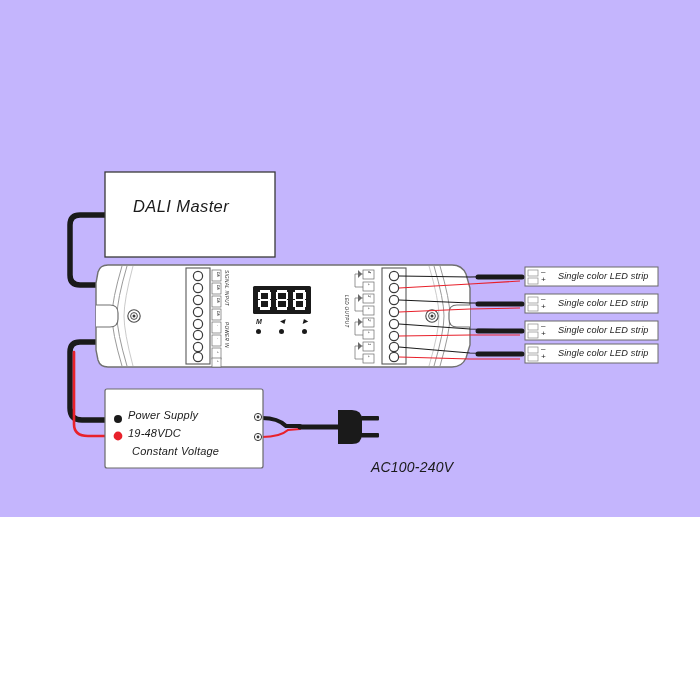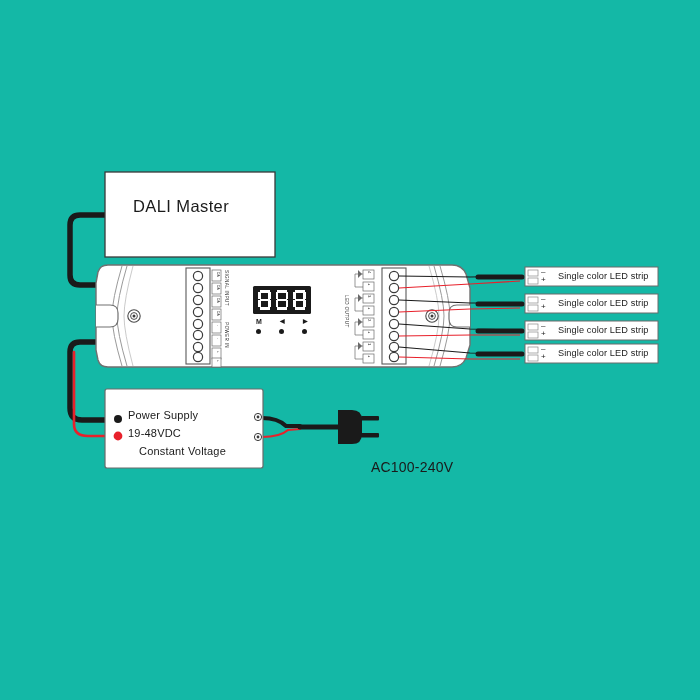--- a/index.html
+++ b/index.html
@@ -3,24 +3,25 @@
 <meta charset="utf-8">
 <style>
   html, body {
     margin: 0;
     padding: 0;
     background: #ffffff;
   }
   #canvas {
     position: relative;
     width: 700px;
-    height: 700px;
-    background: #14b8a6;
+    height: 517px;
+    background: #c4b5fd;
     font-family: "Liberation Sans", sans-serif;
     overflow: hidden;
+    font-style: italic;
   }
   #diagram-svg {
     position: absolute;
     left: 0;
     top: 0;
     width: 700px;
     height: 700px;
   }
   .txt {
     position: absolute;
@@ -328,17 +329,17 @@
   <div class="txt strip-label" style="left:558px; top:326px;">Single color LED strip</div>
   <div class="txt pm-sign" style="left:541px; top:322px;">–</div>
   <div class="txt pm-sign" style="left:541px; top:330px;">+</div>
 
   <div class="txt strip-label" style="left:558px; top:349px;">Single color LED strip</div>
   <div class="txt pm-sign" style="left:541px; top:345px;">–</div>
   <div class="txt pm-sign" style="left:541px; top:353px;">+</div>
 
   <div class="txt ps-label" style="left:128px; top:410px;">Power Supply</div>
   <div class="txt ps-label" style="left:128px; top:428px;">19-48VDC</div>
-  <div class="txt ps-label" style="left:139px; top:446px;">Constant Voltage</div>
+  <div class="txt ps-label" style="left:132px; top:446px;">Constant Voltage</div>
 
   <div class="txt ac-label" style="left:371px; top:420px;margin-top:40px;">AC100-240V</div>
 
 </div>
 
 </body></html>

